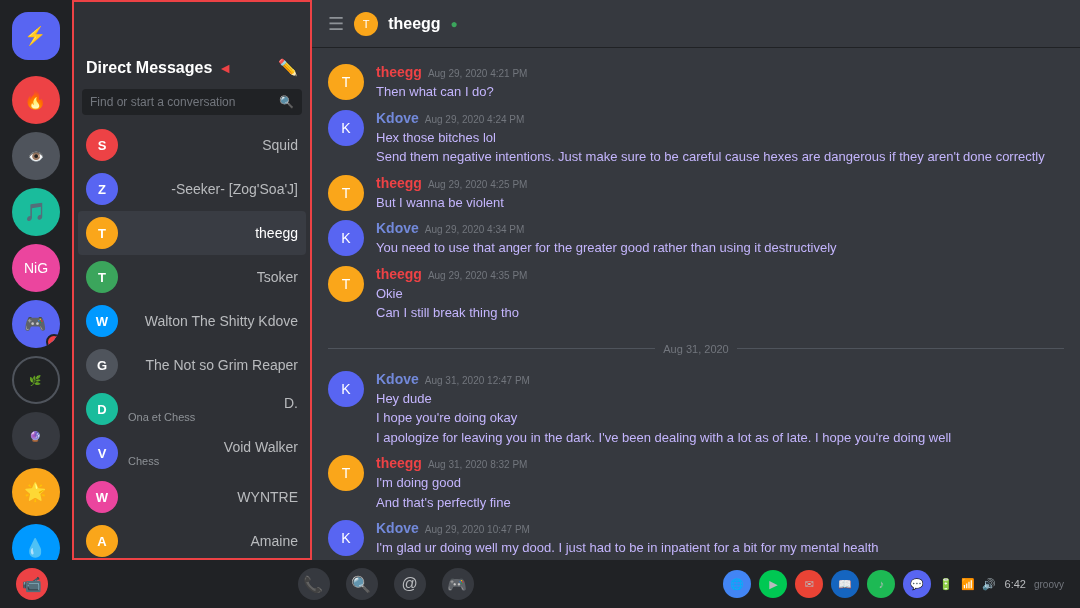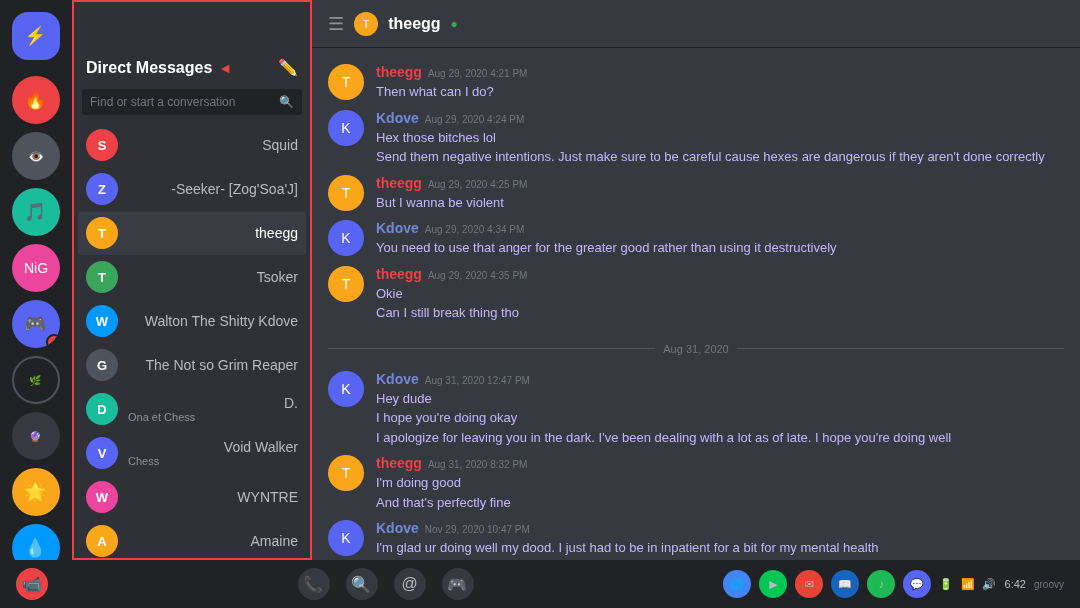--- a/index.html
+++ b/index.html
@@ -632,21 +632,21 @@
             </div>
             <div class="message-text">I'm doing good</div>
             <div class="message-text">And that's perfectly fine</div>
           </div>
         </div>
         <div class="message-group">
           <div class="message-avatar" style="background: rgb(88, 101, 242);">K</div>
           <div class="message-content">
             <div class="message-header">
               <span class="message-author kdove" style="color: rgb(114, 137, 218);">Kdove</span>
-              <span class="message-timestamp">Nov 29, 2020 10:47 PM</span>
+              <span class="message-timestamp">Aug 29, 2020 10:47 PM</span>
             </div>
             <div class="message-text">I'm glad ur doing well my dood. I just had to be in inpatient for a bit for my mental health</div>
             <div class="message-text">But they got me on some meds that are working! So that's good</div>
           </div>
         </div>
       </div>
   </div>
 </div>
 
 <div class="taskbar">

